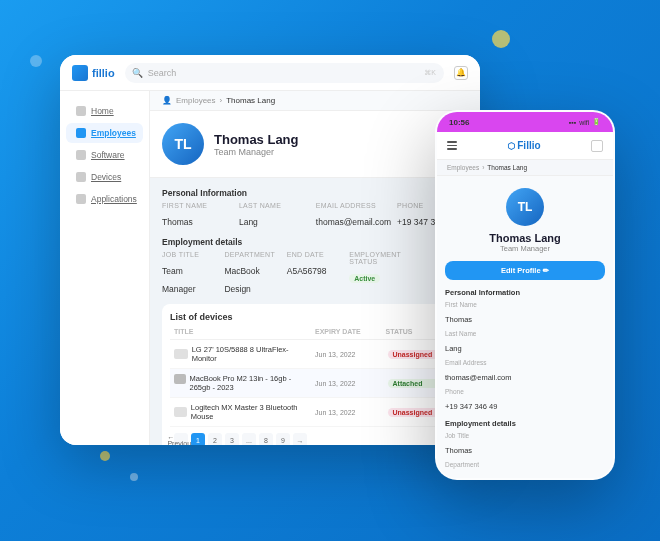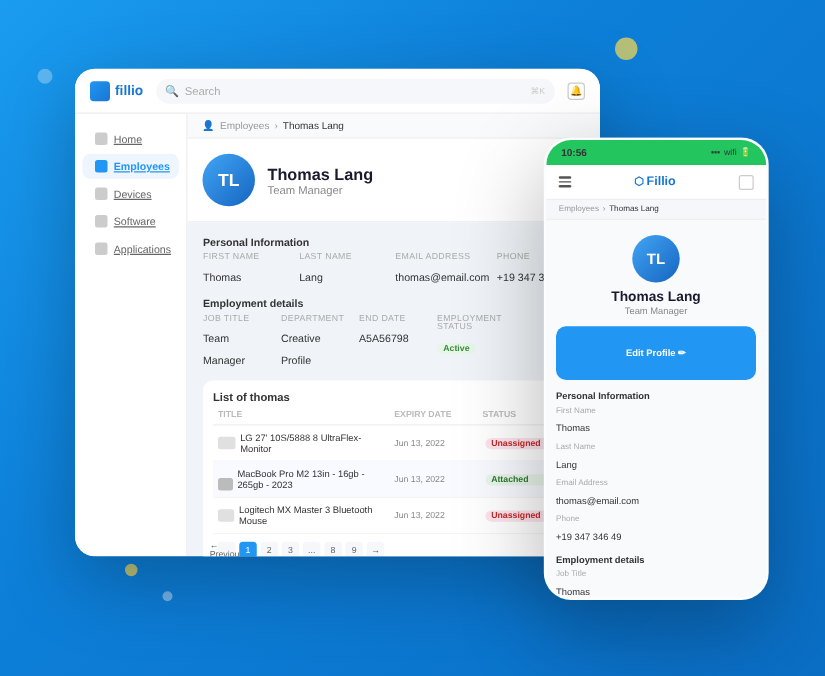--- a/index.html
+++ b/index.html
@@ -341,21 +341,21 @@
       background: #f8fafc;
       border-radius: 22px;
       box-shadow: 0 25px 70px rgba(0,0,0,0.3);
       overflow: hidden;
       display: flex;
       flex-direction: column;
       border: 2px solid rgba(255,255,255,0.6);
     }
 
     .mobile-status-bar {
-      background: #22c55e;
+      background: #d946ef;
       height: 20px;
       display: flex;
       align-items: center;
       justify-content: space-between;
       padding: 0 12px;
     }
     .mobile-time {
       font-size: 8px;
       font-weight: 700;
       color: #333;
@@ -448,21 +448,21 @@
       text-align: center;
       font-size: 7.5px;
       color: #888;
       margin-bottom: 8px;
     }
 
     .edit-btn {
       background: #2196F3;
       color: white;
       border-radius: 8px;
-      padding: 17px 10px;
+      padding: 5px 10px;
       font-size: 7.5px;
       font-weight: 600;
       display: flex;
       align-items: center;
       justify-content: center;
       gap: 4px;
       margin-bottom: 8px;
       cursor: pointer;
     }
 
@@ -522,25 +522,25 @@
       <div class="sidebar-item">
         <div class="sidebar-icon"></div>
         <span>Home</span>
       </div>
       <div class="sidebar-item active">
         <div class="sidebar-icon blue"></div>
         <span>Employees</span>
       </div>
       <div class="sidebar-item">
         <div class="sidebar-icon"></div>
-        <span>Devices</span>
+        <span>Software</span>
       </div>
       <div class="sidebar-item">
         <div class="sidebar-icon"></div>
-        <span>Software</span>
+        <span>Devices</span>
       </div>
       <div class="sidebar-item">
         <div class="sidebar-icon"></div>
         <span>Applications</span>
       </div>
     </div>
 
     <div class="content-area">
 
       <div class="breadcrumb">
@@ -586,52 +586,52 @@
 
         <div>
           <div class="section-title">Employment details</div>
           <div class="info-grid-emp">
             <div class="info-field">
               <label>JOB TITLE</label>
               <value>Team Manager</value>
             </div>
             <div class="info-field">
               <label>DEPARTMENT</label>
-              <value>Creative Profile</value>
+              <value>MacBook Design</value>
             </div>
             <div class="info-field">
               <label>END DATE</label>
               <value>A5A56798</value>
             </div>
             <div class="info-field">
               <label>EMPLOYMENT STATUS</label>
               <span class="status-badge">Active</span>
             </div>
           </div>
         </div>
 
         <div class="devices-section">
-          <div class="devices-title">List of thomas</div>
+          <div class="devices-title">List of devices</div>
           <div class="devices-header">
             <span>TITLE</span>
             <span>EXPIRY DATE</span>
             <span>STATUS</span>
           </div>
 
           <div class="device-row">
             <div style="display:flex;align-items:center;">
               <span class="device-icon" style="background:#e0e0e0;"></span>
               <span class="device-name">LG 27' 10S/5888 8 UltraFlex-Monitor</span>
             </div>
             <span class="device-cell">Jun 13, 2022</span>
             <span class="device-status status-unassigned">Unassigned</span>
           </div>
 
           <div class="device-row" style="background:#f8faff;">
-            <div style="display:flex;align-items:flex-end;">
+            <div style="display:flex;align-items:flex-start;">
               <span class="device-icon" style="background:#bbb;"></span>
               <span class="device-name">MacBook Pro M2 13in - 16gb - 265gb - 2023</span>
             </div>
             <span class="device-cell">Jun 13, 2022</span>
             <span class="device-status status-attached">Attached</span>
           </div>
 
           <div class="device-row">
             <div style="display:flex;align-items:center;justify-content:flex-end;">
               <span class="device-icon" style="background:#e0e0e0;"></span>

